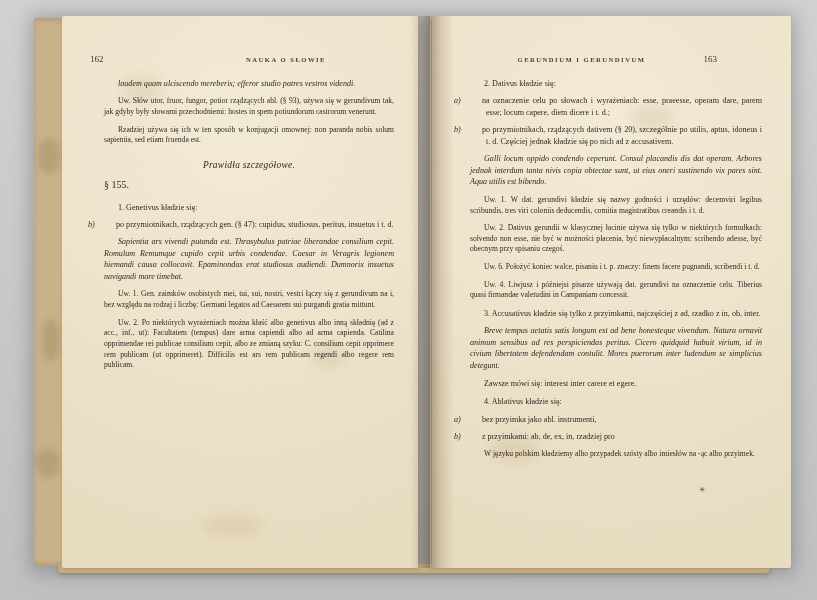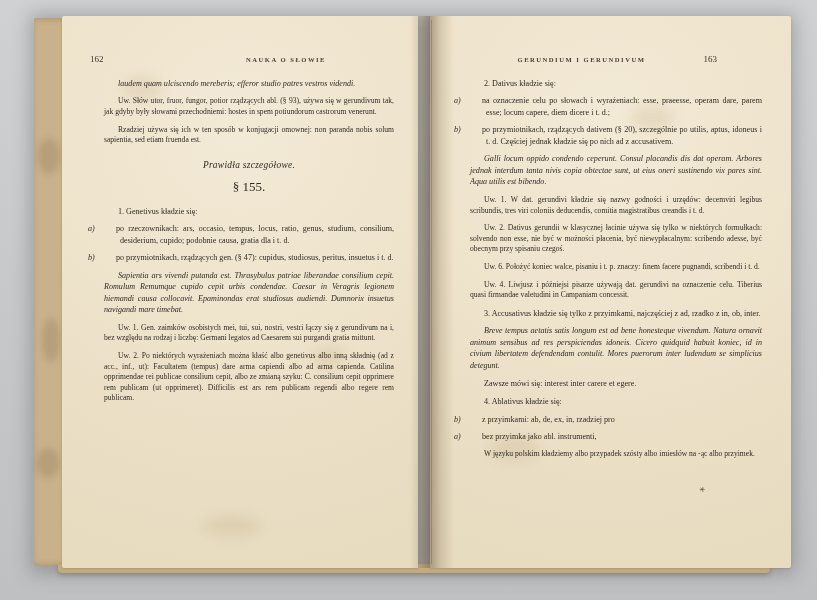--- a/index.html
+++ b/index.html
@@ -85,21 +85,21 @@
   .col{position:absolute;top:62px;font-size:8.1px;line-height:1.42;
     text-align:justify;color:#2e2923;}
   .page-left .col{left:42px;width:290px;}
   .page-right .col{left:40px;width:292px;}
 
   p{margin:0 0 6.5px 0;}
   .ind{text-indent:14px;}
   .it{}
   .h-rule{text-align:center;text-indent:0;font-size:9.4px;
     margin:13px 0 6px 0;letter-spacing:.3px;font-style:italic;}
-  .sect{text-align:center;text-indent:0;font-size:13px;margin:0 0 9px 0;}
+  .sect{text-align:left;text-indent:0;font-size:10px;margin:0 0 9px 0;}
   .num{text-indent:14px;margin-bottom:6px;}
   .lettered{margin:0 0 6px 0;padding-left:16px;text-indent:-16px;}
   .lettered .lab{font-style:italic;display:inline-block;width:12px;}
   .quote{font-style:italic;text-indent:14px;margin:0 0 7px 0;}
   .note{text-indent:14px;margin:0 0 7px 0;font-size:7.6px;line-height:1.4;}
   .glyph{position:absolute;right:42px;bottom:74px;font-size:7px;color:#4b423a;}
 </style>
 </head>
 <body>
 
@@ -143,23 +143,20 @@
         <p class="note">Uw. Słów utor, fruor, fungor, potior rządzących abl. (§ 93), używa się w gerundivum tak, jak gdyby były słowami przechodniemi: hostes in spem potiundorum castrorum venerunt.</p>
 
         <p class="note">Rzadziej używa się ich w ten sposób w konjugacji omownej: non paranda nobis solum sapientia, sed etiam fruenda est.</p>
 
         <p class="h-rule">Prawidła szczegółowe.</p>
 
         <p class="sect">§ 155.</p>
 
         <p class="num it">1. Genetivus kładzie się:</p>
 
-        <p class="lettered">
-          <span class="lab">a)</span><span>po rzeczownikach: ars, occasio, tempus, locus, ratio, genus, studium, consilium, desiderium, cupido; podobnie causa, gratia dla i t. d.</span>
-        </p>
 
         <p class="lettered">
           <span class="lab">b)</span><span>po przymiotnikach, rządzących gen. (§ 47): cupidus, studiosus, peritus, insuetus i t. d.</span>
         </p>
 
         <p class="quote">Sapientia ars vivendi putanda est. Thrasybulus patriae liberandae consilium cepit. Romulum Remumque cupido cepit urbis condendae. Caesar in Veragris legionem hiemandi causa collocavit. Epaminondas erat studiosus audiendi. Dumnorix insuetus navigandi mare timebat.</p>
 
         <p class="note">Uw. 1. Gen. zaimków osobistych mei, tui, sui, nostri, vestri łączy się z gerundivum na i, bez względu na rodzaj i liczbę: Germani legatos ad Caesarem sui purgandi gratia mittunt.</p>
 
         <p class="note">Uw. 2. Po niektórych wyrażeniach można kłaść albo genetivus albo inną składnię (ad z acc., inf., ut): Facultatem (tempus) dare arma capiendi albo ad arma capienda. Catilina opprimendae rei publicae consilium cepit, albo ze zmianą szyku: C. consilium cepit opprimere rem publicam (ut opprimeret). Difficilis est ars rem publicam regendi albo regere rem publicam.</p>
@@ -191,32 +188,32 @@
         <p class="note">Uw. 1. W dat. gerundivi kładzie się nazwy godności i urzędów: decemviri legibus scribundis, tres viri coloniis deducendis, comitia magistratibus creandis i t. d.</p>
 
         <p class="note">Uw. 2. Dativus gerundii w klasycznej łacinie używa się tylko w niektórych formułkach: solvendo non esse, nie być w możności płacenia, być niewypłacalnym: scribendo adesse, być obecnym przy spisaniu czegoś.</p>
 
         <p class="note">Uw. 6. Położyć koniec walce, pisaniu i t. p. znaczy: finem facere pugnandi, scribendi i t. d.</p>
 
         <p class="note">Uw. 4. Liwjusz i późniejsi pisarze używają dat. gerundivi na oznaczenie celu. Tiberius quasi firmandae valetudini in Campaniam concessit.</p>
 
         <p class="num">3. Accusativus kładzie się tylko z przyimkami, najczęściej z ad, rzadko z in, ob, inter.</p>
 
-        <p class="quote">Breve tempus aetatis satis longum est ad bene honesteque vivendum. Natura ornavit animum sensibus ad res perspiciendas idoneis. Cicero quidquid habuit koniec, id in civium libertatem defendendam contulit. Mores puerorum inter ludendum se simplicius detegunt.</p>
+        <p class="quote">Breve tempus aetatis satis longum est ad bene honesteque vivendum. Natura ornavit animum sensibus ad res perspiciendas peritus. Cicero quidquid habuit virium, id in civium libertatem defendendam contulit. Mores puerorum inter ludendum se simplicius detegunt.</p>
 
         <p class="ind">Zawsze mówi się: interest inter carere et egere.</p>
 
         <p class="num">4. Ablativus kładzie się:</p>
 
         <p class="lettered">
+          <span class="lab">a)</span><span>bez przyimka jako abl. instrumenti,</span>
+        </p>
+
+        <p class="lettered">
           <span class="lab">b)</span><span>z przyimkami: ab, de, ex, in, rzadziej pro</span>
-        </p>
-
-        <p class="lettered">
-          <span class="lab">a)</span><span>bez przyimka jako abl. instrumenti,</span>
         </p>
 
         <p class="note">W języku polskim kładziemy albo przypadek szósty albo imiesłów na -ąc albo przyimek.</p>
 
       </div>
 
       <div class="glyph">✳</div>
     </div>
 
   </div>

